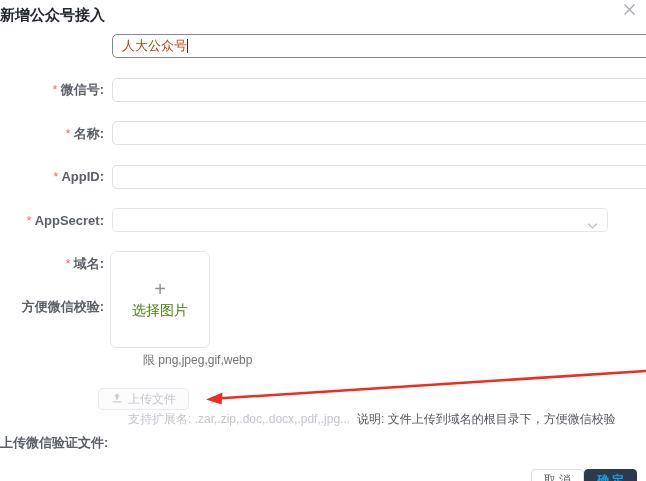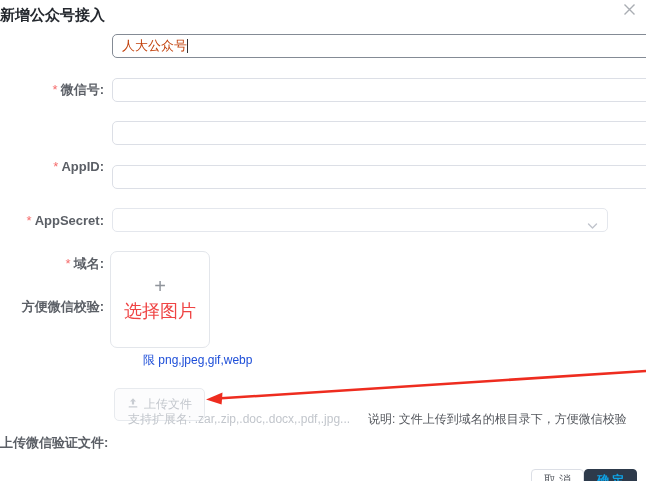--- a/index.html
+++ b/index.html
@@ -21,29 +21,29 @@
   .inp.focused{border:1.5px solid #848b95;}
 
   .sel{position:absolute;left:112px;width:496px;height:24px;border:1px solid #e4e7ed;
        border-radius:5px;background:#fff;cursor:pointer;}
   .sel .chev{position:absolute;right:9px;top:7px;}
 
   .upload-box{position:absolute;left:110px;top:251px;width:100px;height:97px;
               border:1px solid #e3e6eb;border-radius:7px;background:#fff;cursor:pointer;
               display:flex;flex-direction:column;align-items:center;justify-content:center;gap:3px;}
   .upload-plus{font-size:20px;font-weight:300;color:#8f949b;line-height:20px;}
-  .upload-txt{font-size:18px;color:#ef4444;}
-  .upload-hint{position:absolute;left:112px;top:352px;font-size:12px;color:#1d4ed8;padding-left:31px;}
+  .upload-txt{font-size:14px;color:#4d7c0f;}
+  .upload-hint{position:absolute;left:112px;top:352px;font-size:12px;color:#737373;padding-left:31px;}
 
-  .file-btn{position:absolute;left:114px;top:388px;height:33px;padding:0 12px;
+  .file-btn{position:absolute;left:98px;top:388px;height:22px;padding:0 12px;
             border:1px solid #e7eaee;border-radius:5px;background:#fcfcfd;color:#c3c7cd;
             font-size:12px;display:inline-flex;align-items:center;gap:5px;cursor:not-allowed;}
   .ext-line{position:absolute;left:112px;top:411px;font-size:12px;white-space:nowrap;}
   .ext-gray{color:#c2c6cc;margin-left:16px;}
-  .ext-note{color:#55585e;margin-left:18px;}
+  .ext-note{color:#55585e;margin-left:7px;}
 
   .btn{position:absolute;top:448px;height:23px;border-radius:4px;font-size:12px;
        display:inline-flex;align-items:center;justify-content:center;cursor:pointer;
        letter-spacing:3px;padding:0 9px 0 12px;font-family:inherit;margin-top:21px;}
   .btn-cancel{left:531px;background:#fff;border:1px solid #dcdfe6;color:#5b5f66;}
   .btn-confirm{left:584px;background:#2d3a4b;border:1px solid #2d3a4b;color:#0ea5e9;font-weight:600;}
 
   .caret{position:absolute;left:187px;top:39px;width:1px;height:14px;background:#303133;}
   .arrow-overlay{position:absolute;left:0;top:0;width:646px;height:481px;pointer-events:none;}
 </style>
@@ -61,23 +61,26 @@
         </svg>
     </span>
   </div>
 
   <div class="form-label" style="top:34px">
     <span class="req">*</span><span>微信号:</span>
   </div>
   <input class="inp focused" style="top: 34px;" value="人大公众号">
   <div class="caret"></div>
 
+  <div class="form-label" style="top:78px">
+    <span class="req">*</span><span>名称:</span>
+  </div>
   <input class="inp" style="top: 78px;" value="">
 
-  <div class="form-label" style="top:111px">
+  <div class="form-label" style="top:121px">
     <span class="req">*</span><span>AppID:</span>
   </div>
   <input class="inp" style="top: 121px;" value="">
 
   <div class="form-label" style="top:165px">
     <span class="req">*</span><span>AppSecret:</span>
   </div>
   <input class="inp" style="top: 165px;" value="">
 
   <div class="form-label" style="top:208px">

